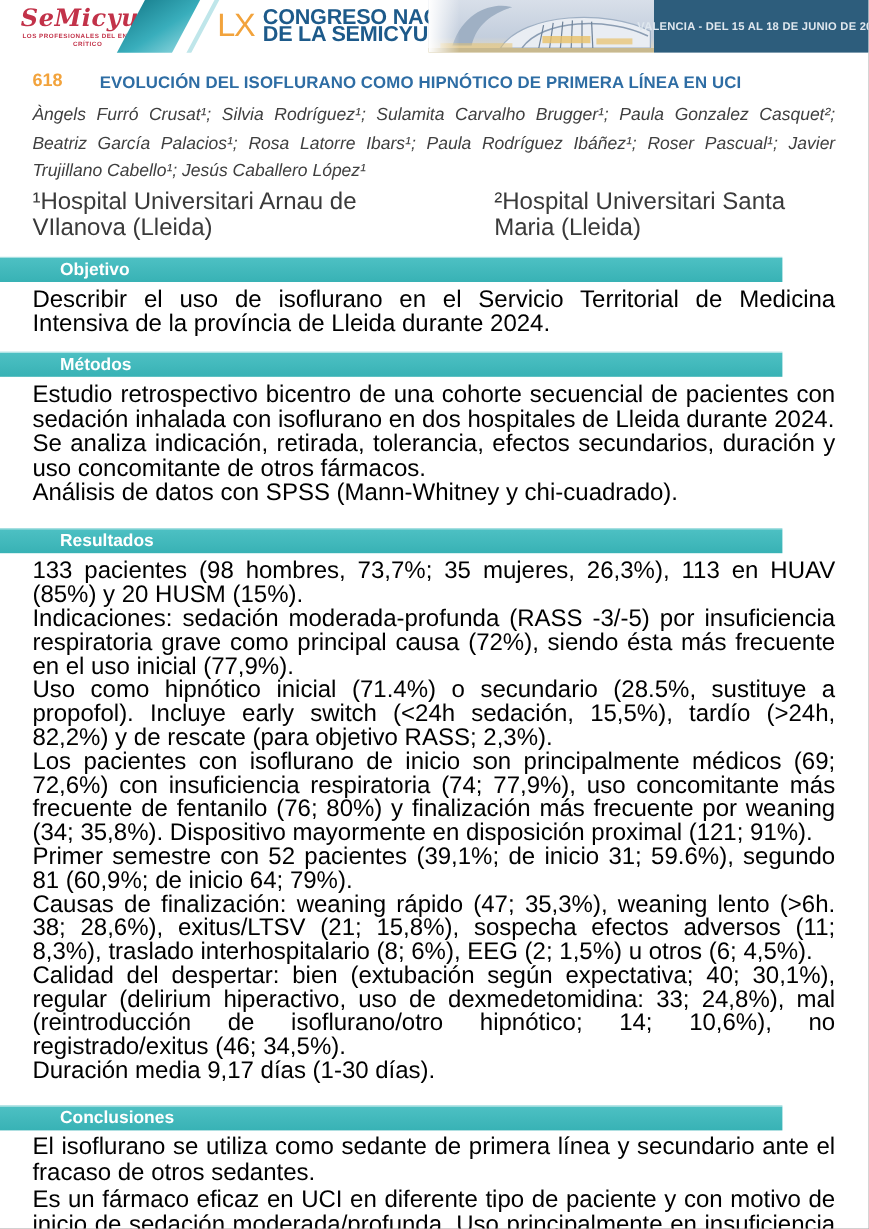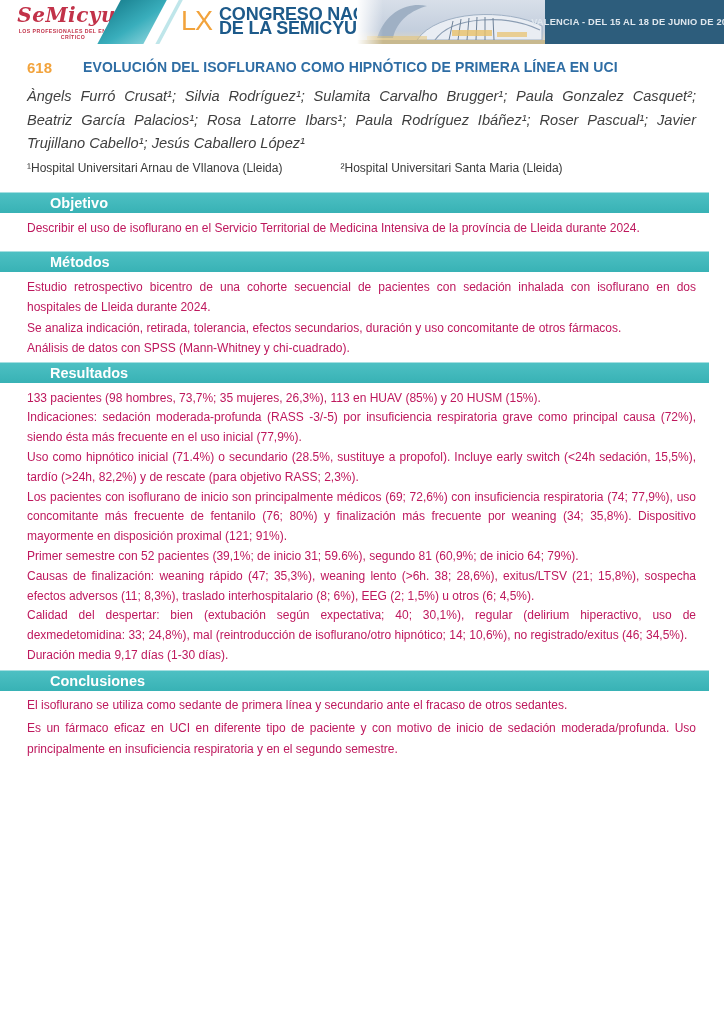--- a/index.html
+++ b/index.html
@@ -32,39 +32,39 @@
   .lx{font-size:27px;font-weight:400;color:var(--number-orange,#f2a33c);line-height:30px;letter-spacing:-1px;}
   .congress-lines{display:flex;flex-direction:column;}
   .congress-lines span{font-size:18px;font-weight:700;color:var(--congress-blue,#1d5a8a);
     letter-spacing:-.2px;line-height:14.5px;}
   .photo{position:absolute;left:357px;top:0;width:188px;height:44px;}
   .venue-box{position:absolute;left:545px;top:0;width:179px;height:44px;background:var(--venue-navy,#2d5d7c);
     display:flex;align-items:center;justify-content:center;}
   .venue-box span{color:#dfe7ee;font-size:9.3px;font-weight:700;letter-spacing:.2px;white-space:nowrap;}
 
   
-  .title-row{display:flex;align-items:flex-start;gap:31px;margin:15px 28px 0 27px;}
+  .title-row{display:flex;align-items:center;gap:31px;margin:15px 28px 0 27px;}
   .abs-num{font-size:15px;font-weight:700;color:var(--number-orange,#f2a33c);}
   .abs-title{font-size:14px;font-weight:700;color:var(--title-blue,#2e6da4);letter-spacing:.1px;}
   .authors{margin:9px 28px 0 27px;font-style:italic;color:#3f3f3f;font-size:14.6px;line-height:23.5px;
     text-align:justify;font-weight:500;}
-  .affils{display:flex;gap:58px;margin:1px 28px 0 27px;color:#3a3a3a;font-size:12px;line-height:22px;}
+  .affils{display:flex;gap:58px;margin:1px 28px 0 27px;color:#3a3a3a;font-size:20px;line-height:22px;}
 
   
-  section .bar{margin-top:13px;width:709px;height:21px;background:linear-gradient(#4dc0c3,var(--accent-teal,#38b2b5));
+  section .bar{margin-top:13px;width:652px;height:21px;background:linear-gradient(#4dc0c3,var(--accent-teal,#38b2b5));
     color:#ffffff;font-size:14.5px;font-weight:600;line-height:21px;padding-left:50px;
     border-top:1px solid #a6dfe1;}
   section .body{padding:5px 28px 0 27px;}
-  section .body p{font-size:12px;line-height:20.4px;color:#be185d;text-align:justify;}
+  section .body p{font-size:20px;line-height:20.4px;color:#000000;text-align:justify;}
   section.metodos .bar{}
-  section.resultados .bar{margin-top:3px;}
+  section.resultados .bar{margin-top:19px;}
   section.resultados .body{padding-top:6px;}
   section.resultados .body p{line-height:19.8px;}
   section.resultados .body p.gap{margin-top:0;}
-  section.conclusiones .bar{margin-top:4px;}
+  section.conclusiones .bar{margin-top:18px;}
   section.conclusiones .body{padding-top:4px;}
   section.conclusiones .body p{line-height:21px;margin-bottom:2px;}
 
   
   .footer{position:absolute;left:60px;top:1025px;white-space:nowrap;font-weight:700;font-size:13px;
     letter-spacing:-.2px;}
   .slogan-orange{color:var(--footer-orange,#e0892f);}
   .slogan-blue{color:var(--footer-blue,#1d4e79);margin-left:5px;}
 </style>
 </head>

